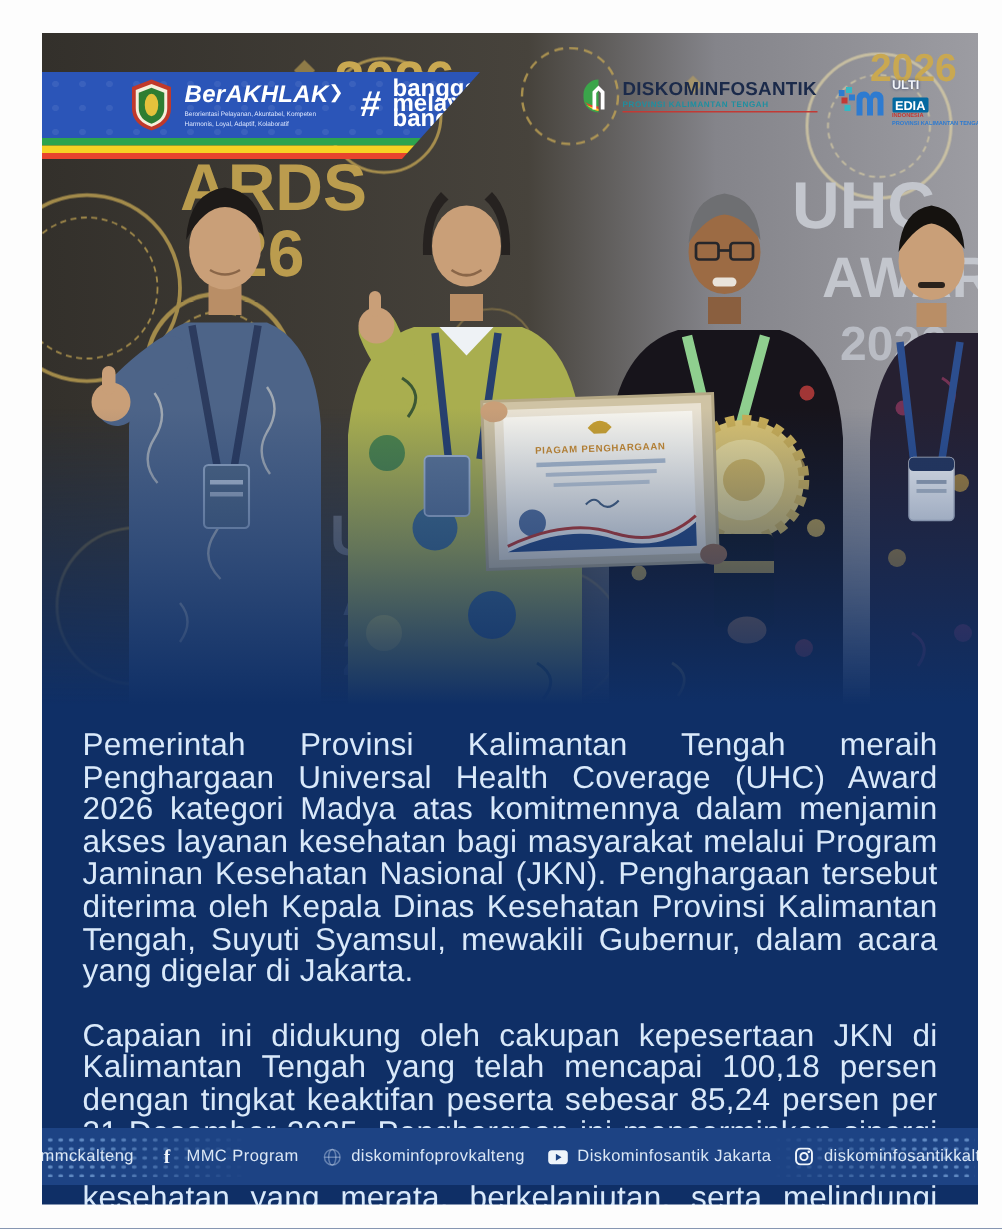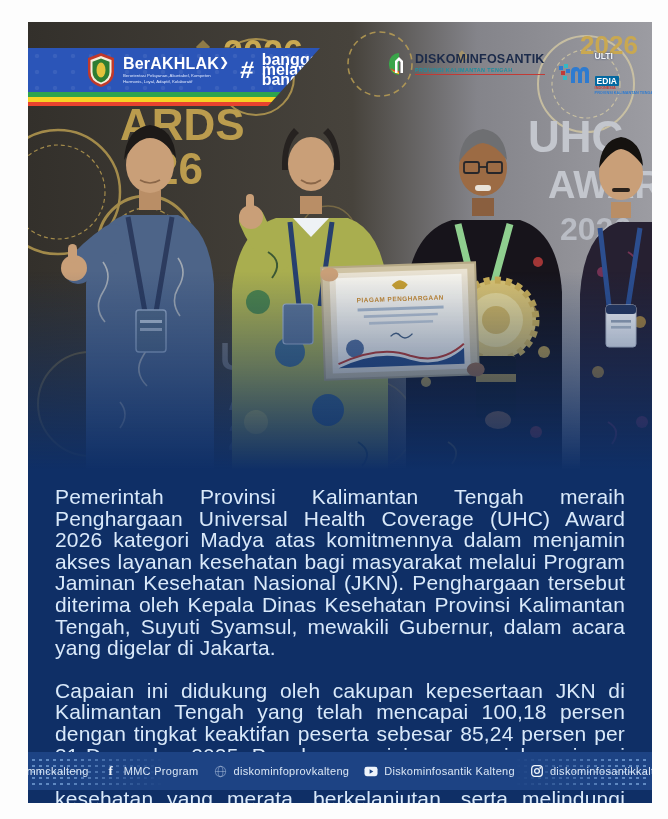--- a/index.html
+++ b/index.html
@@ -25,35 +25,35 @@
     height:44px;background:#2b55b8;
     background-image:radial-gradient(rgba(255,255,255,.07) 2px,transparent 2.6px);
     background-size:18px 16px;
     display:flex;align-items:center;padding-left:58px;box-sizing:border-box;gap:7px;
   }
   .s-green{height:5px;background:#2da44e;}
   .s-yellow{height:5px;background:#f7d224;}
   .s-red{height:4px;background:#e8432e;}
   .crest{width:30px;height:36px;flex:0 0 auto;}
   .ber-col{display:flex;flex-direction:column;line-height:1;}
-  .ber-title{color:#fff;font-weight:bold;font-size:16px;letter-spacing:.2px;white-space:nowrap;}
+  .ber-title{color:#fff;font-weight:bold;font-size:16px;letter-spacing:.2px;white-space:nowrap;font-style:italic;}
   .ber-title .arrow{font-size:12px;vertical-align:3px;}
   .ber-sub{color:#dfe8ff;font-size:4.3px;margin-top:2px;white-space:nowrap;}
   .hash{color:#fff;font-weight:bold;font-size:24px;font-style:italic;transform:skewX(-6deg);margin:0 1px 0 4px;}
   .tag-col{display:flex;flex-direction:column;color:#fff;font-weight:bold;font-size:16px;line-height:10px;}
   
   .logos{position:absolute;left:360px;top:30px;width:258px;display:flex;align-items:flex-start;gap:14px;}
   .dsk{display:flex;align-items:center;gap:5px;}
   .dsk-txt{display:flex;flex-direction:column;line-height:1;}
   .dsk-name{color:#1b2a4a;font-weight:bold;font-size:12.5px;letter-spacing:.2px;white-space:nowrap;text-align:center;}
   .dsk-sub{color:#1e8fa0;font-size:5.4px;font-weight:bold;letter-spacing:.4px;margin-top:2px;border-bottom:1px solid #c23a35;padding-bottom:1px;white-space:nowrap;}
   .mmc{display:flex;align-items:center;gap:2px;}
   .mmc-col{display:flex;flex-direction:column;line-height:1;}
   .mmc-l1{color:#f2f5fa;font-weight:bold;font-size:8.5px;text-shadow:0 0 2px rgba(20,40,90,.8);}
-  .mmc-l2{color:#fff;font-weight:bold;font-size:8.5px;background:#0369a1;padding:1px 2px;border-radius:1px;margin-top:15px;width:fit-content;}
+  .mmc-l2{color:#fff;font-weight:bold;font-size:8.5px;background:#0369a1;padding:1px 2px;border-radius:1px;margin-top:4px;width:fit-content;}
   .mmc-l3{color:#c23a35;font-size:3.8px;font-weight:bold;margin-top:1px;}
   .mmc-sub{color:#2e7bd0;font-size:3.8px;font-weight:bold;margin-top:1px;white-space:nowrap;}
   
   .text-block{
     position:absolute;left:27px;top:464px;width:570px;color:#d9e9fa;
     font-size:21px;line-height:21.6px;text-align:justify;letter-spacing:.15px;
   }
   .text-block p{margin:0;}
   .text-block p + p{margin-top:21px;}
   
@@ -332,21 +332,21 @@
       </span>
       <span class="lbl">diskominfoprovkalteng</span>
     </div>
     <div class="soc">
       <span class="ic">
         <svg width="15" height="11" viewBox="0 0 15 11">
             <rect x="0.5" y="0.5" width="14" height="10" rx="2.6" fill="#eef4fb"></rect>
             <polygon points="6,3 10,5.5 6,8" fill="#1d4384"></polygon>
           </svg>
       </span>
-      <span class="lbl">Diskominfosantik Kalteng</span>
+      <span class="lbl">Diskominfosantik Jakarta</span>
     </div>
     <div class="soc">
       <span class="ic">
         <svg width="12" height="12" viewBox="0 0 12 12">
             <rect x="0.7" y="0.7" width="10.6" height="10.6" rx="3" fill="none" stroke="#eef4fb" stroke-width="1.3"></rect>
             <circle cx="6" cy="6" r="2.4" fill="none" stroke="#eef4fb" stroke-width="1.3"></circle>
             <circle cx="9.2" cy="2.9" r="0.9" fill="#eef4fb"></circle>
           </svg>
       </span>
       <span class="lbl">diskominfosantikkalteng</span>

